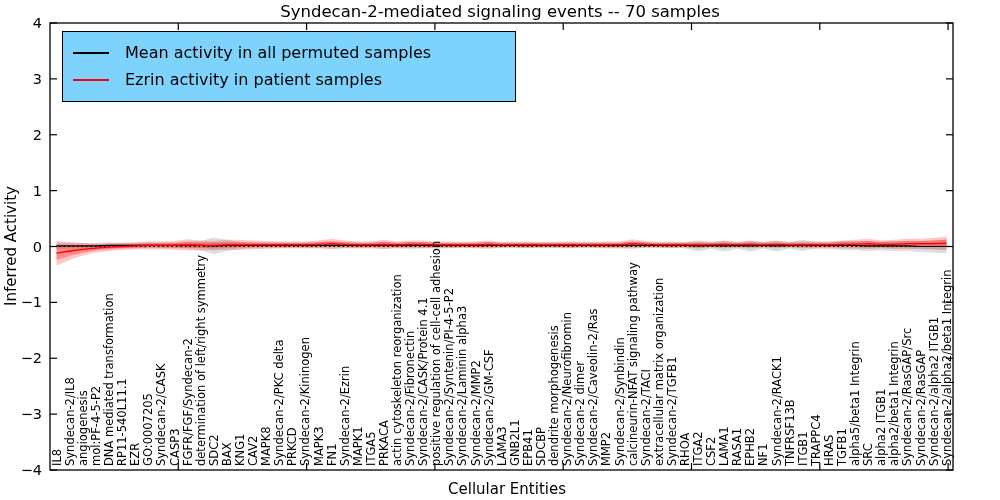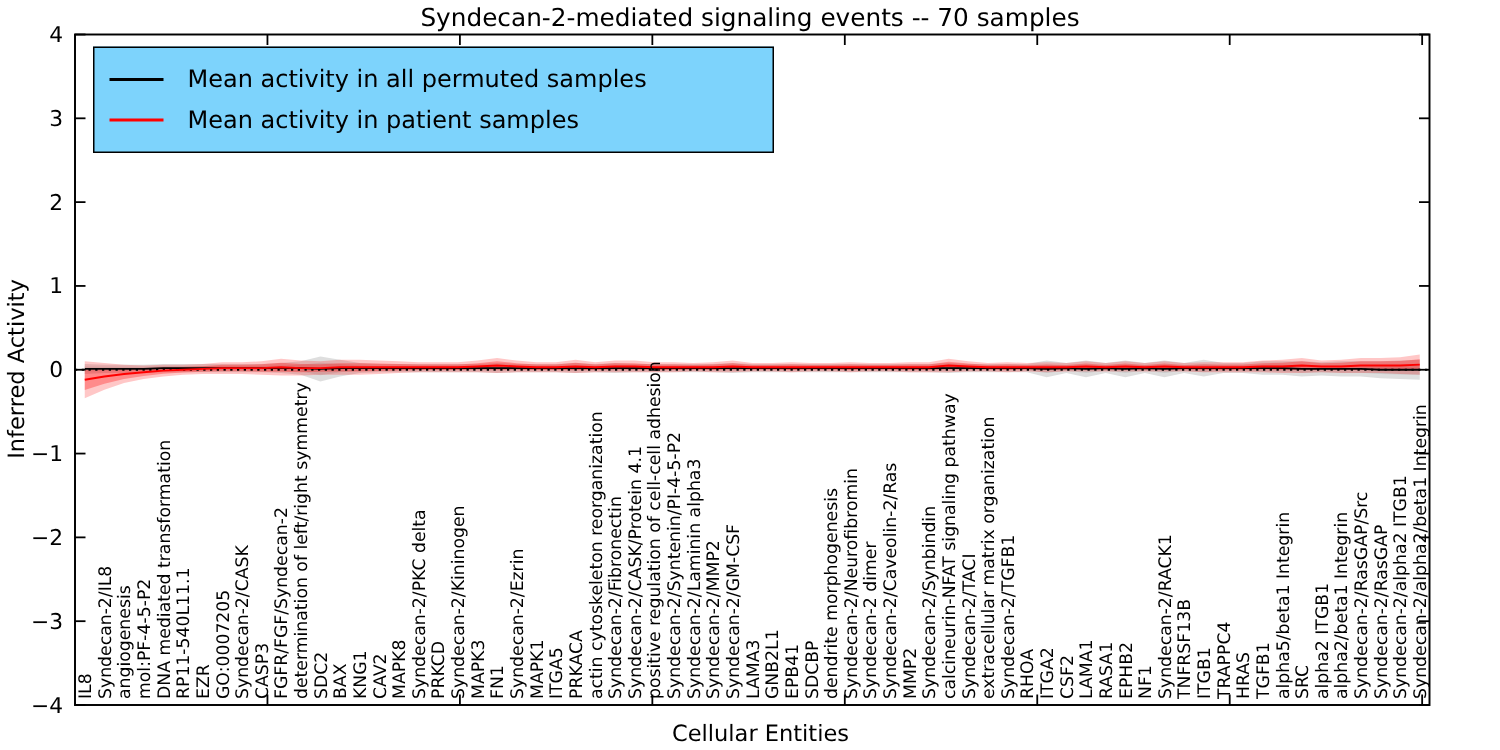--- a/index.html
+++ b/index.html
@@ -148,16 +148,16 @@
       <text transform="translate(950.7,466) rotate(-90)" text-anchor="start" font-size="11.5" fill="#000">Syndecan-2/alpha2/beta1 Integrin</text>
     </svg>
 
   <div class="legend">
     <div class="legend-row">
       <span class="legend-swatch" style="background: rgb(0, 0, 0);"></span>
       <span class="legend-label">Mean activity in all permuted samples</span>
     </div>
     <div class="legend-row">
       <span class="legend-swatch" style="background: rgb(255, 0, 0);"></span>
-      <span class="legend-label">Mean activity in patient samples</span>
+      <span class="legend-label">Ezrin activity in patient samples</span>
     </div>
   </div>
 </div>
 
 </body></html>

